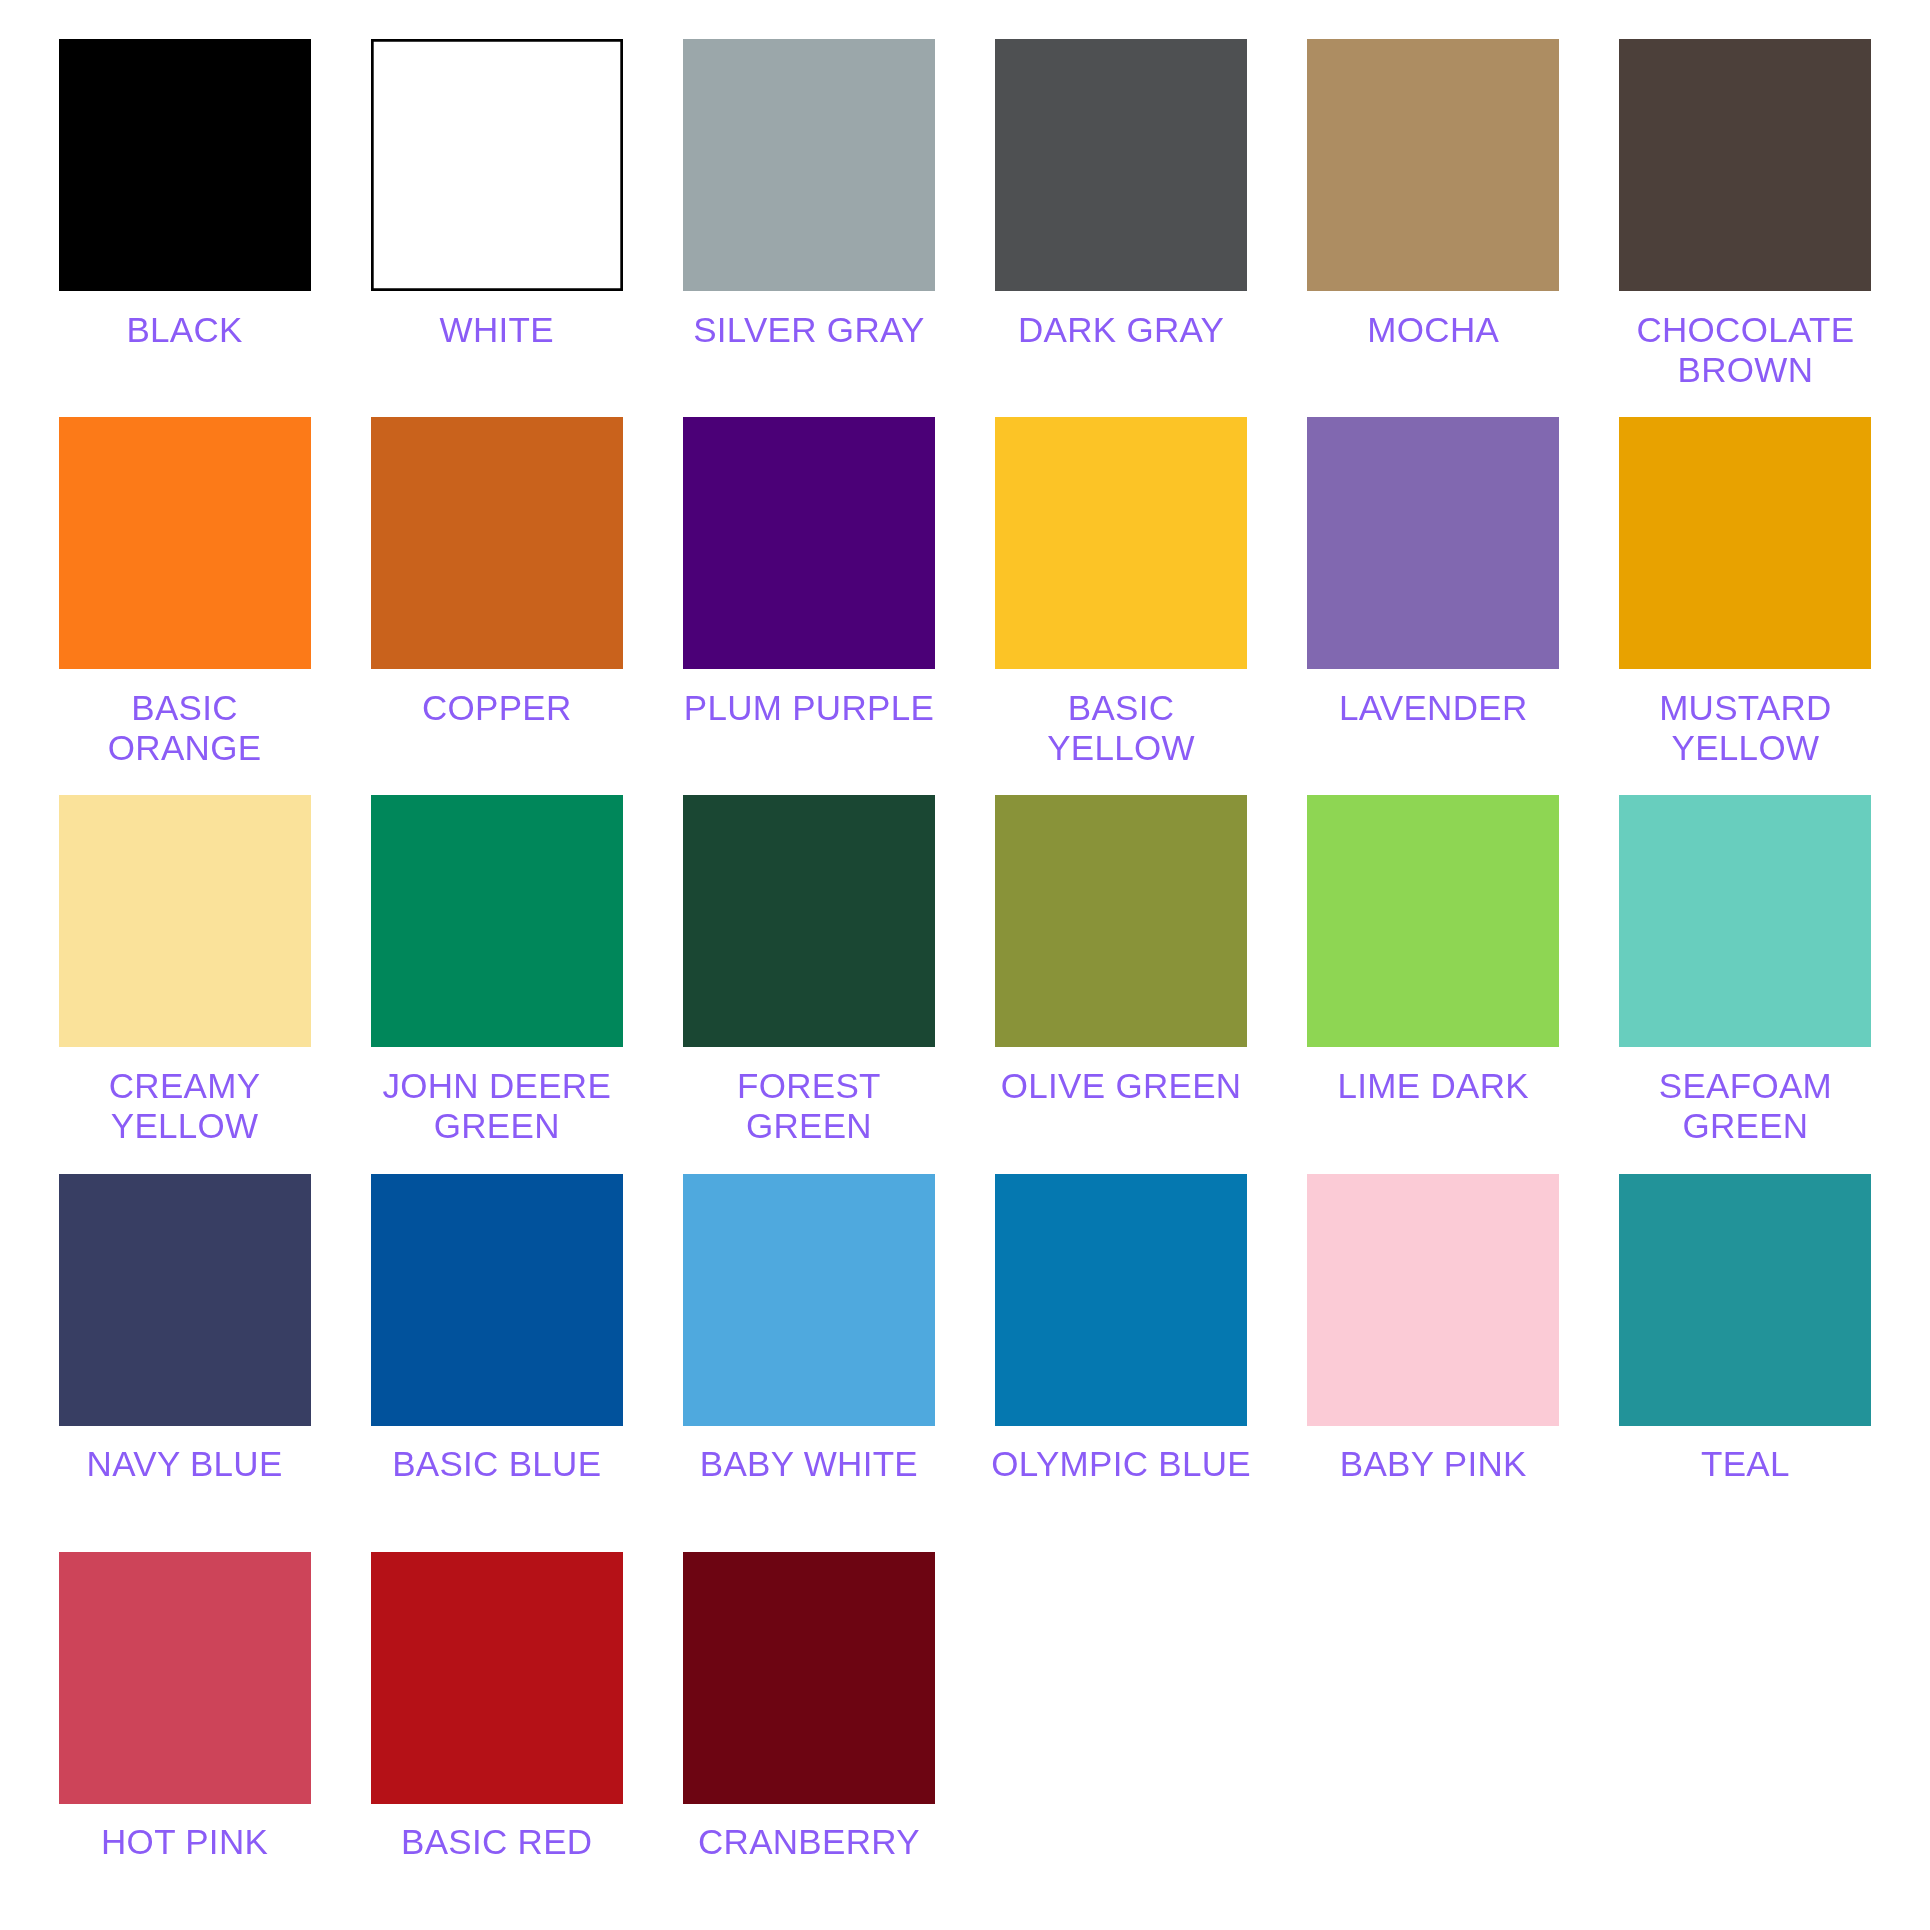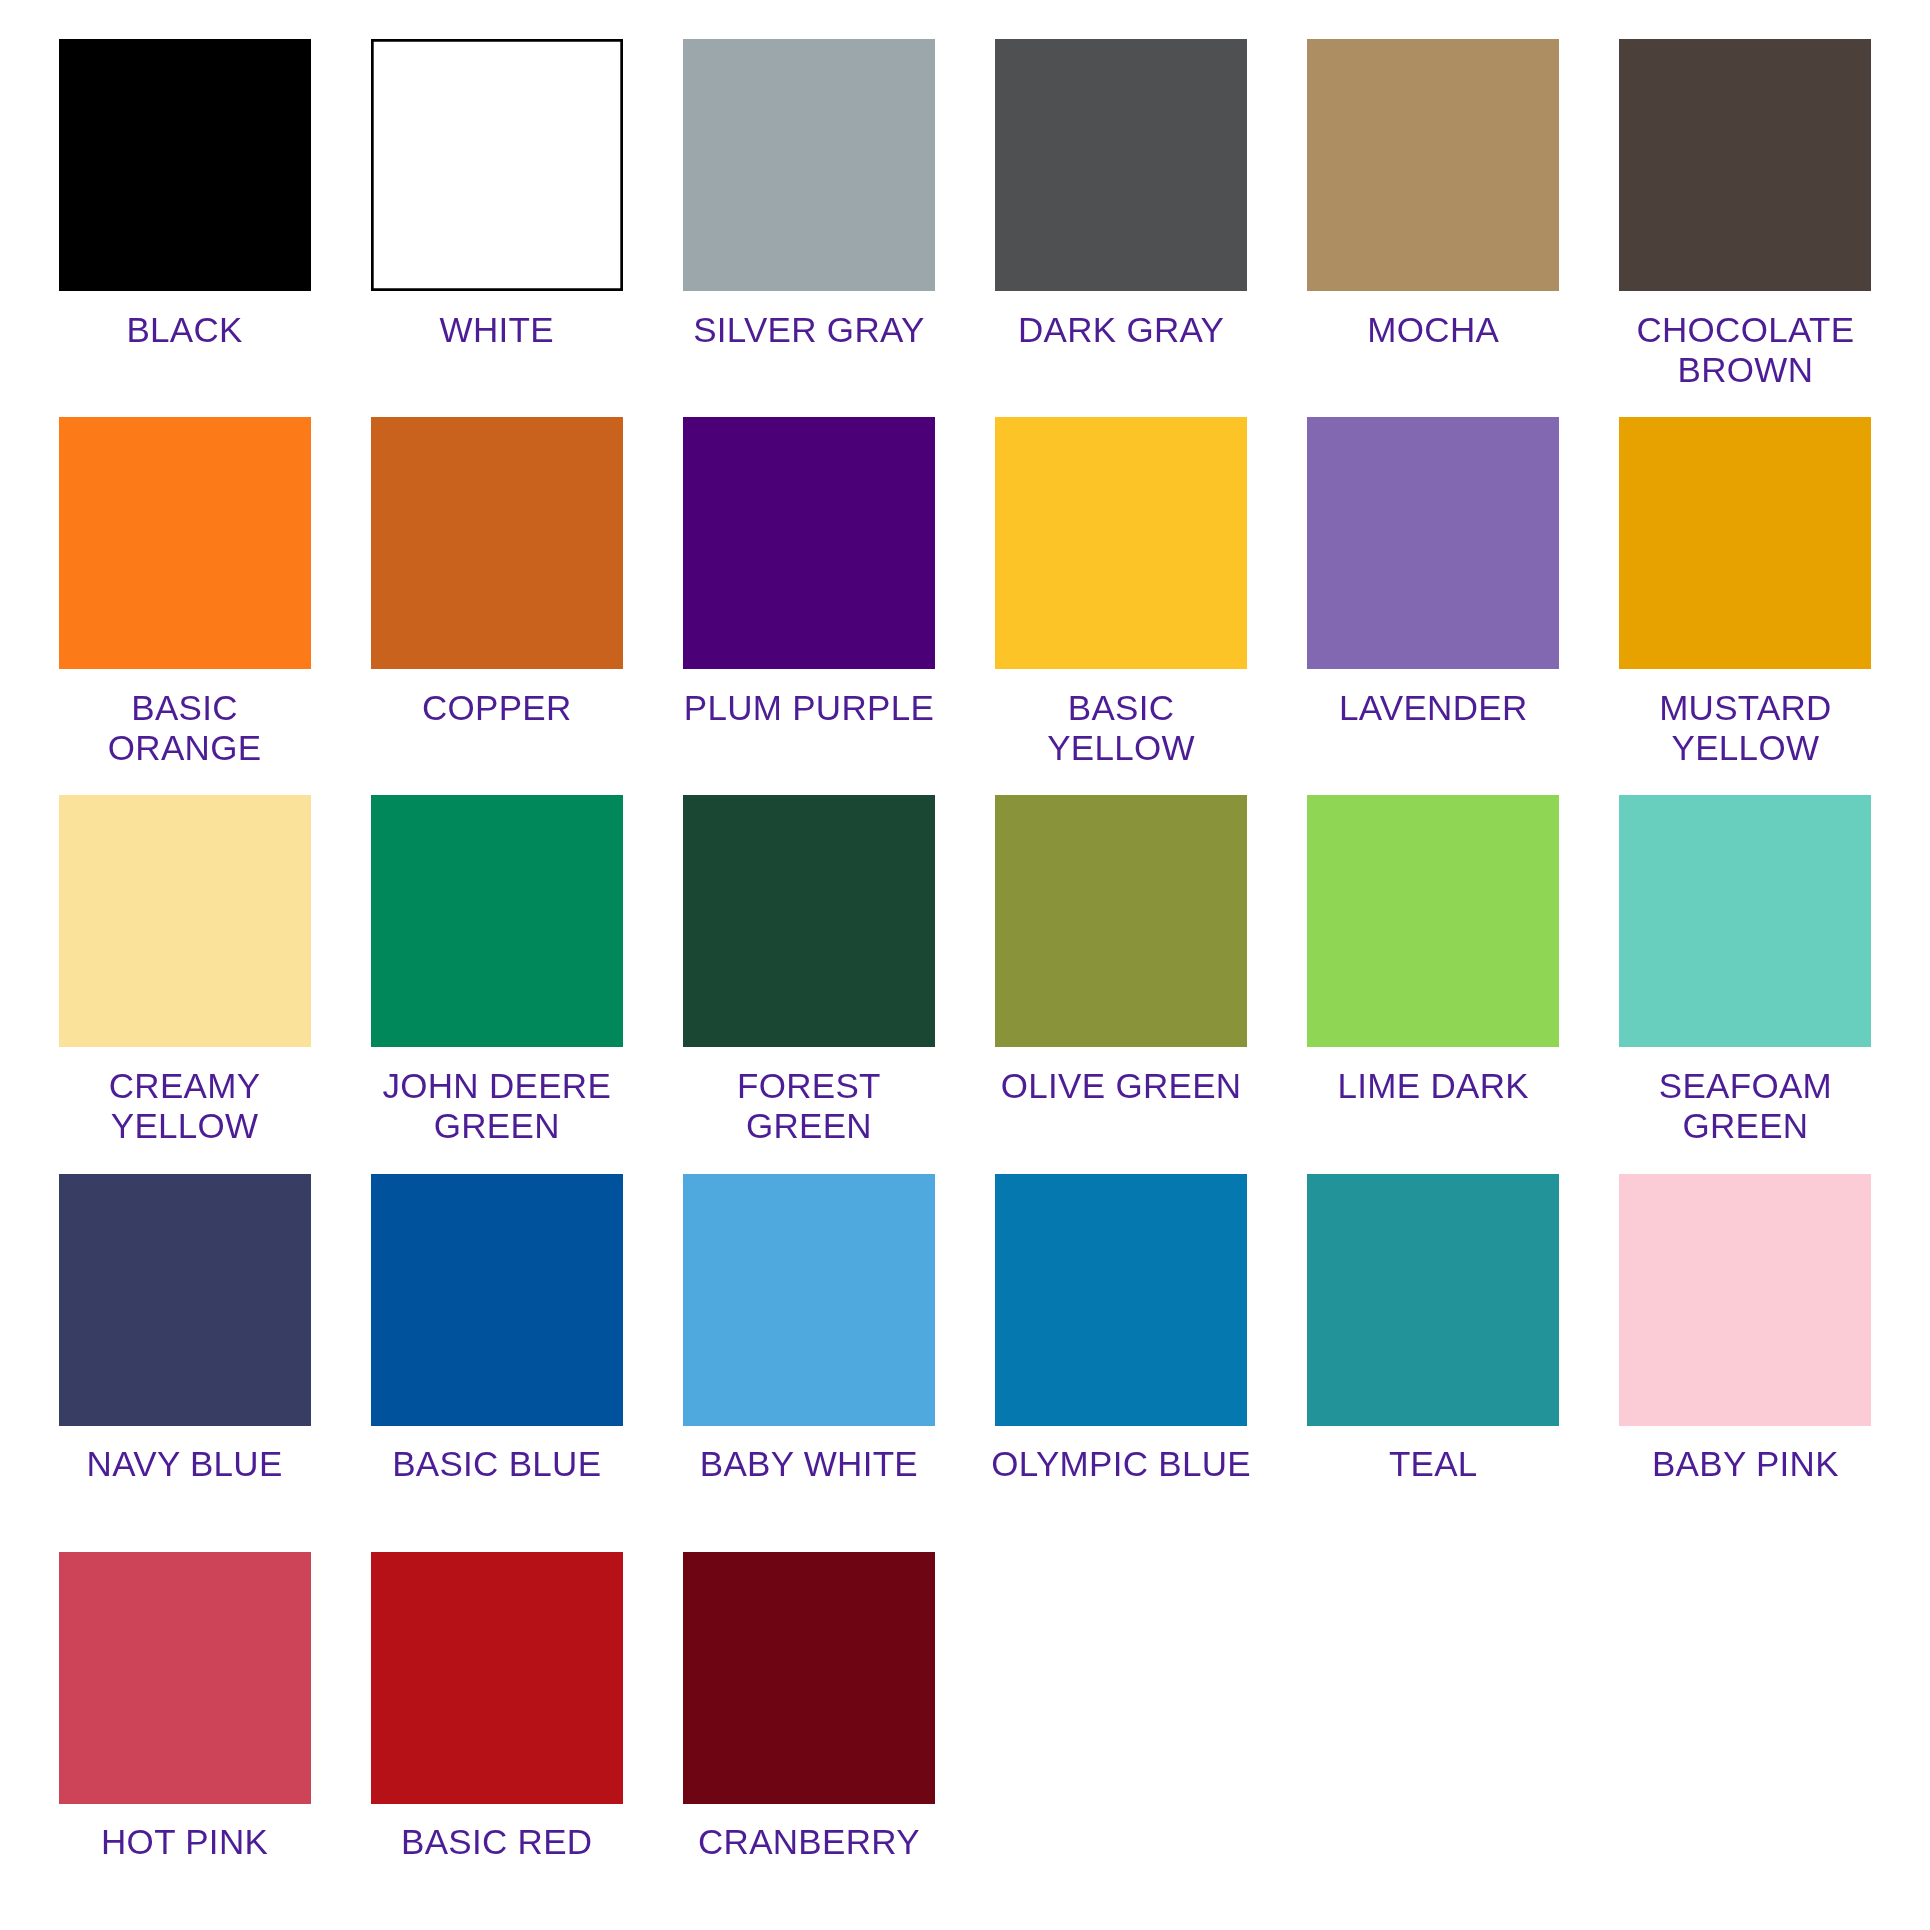--- a/index.html
+++ b/index.html
@@ -46,21 +46,21 @@
   }
 
   .swatch-label {
     margin-top: 18.7px;
     width: 100%;
     text-align: center;
     font-size: 35px;
     line-height: 1.14;
     letter-spacing: 0.3px;
     font-weight: 400;
-    color: #4c1d95;
+    color: #8b5cf6;
     white-space: pre-line;
   }
 </style>
 </head>
 <body>
 
 <main id="palette-grid">
     <div class="swatch-cell">
       <div class="swatch-chip" style="background: rgb(0, 0, 0);"></div>
       <div class="swatch-label">BLACK</div>
@@ -148,26 +148,26 @@
     </div>
     <div class="swatch-cell">
       <div class="swatch-chip" style="background: rgb(79, 169, 222);"></div>
       <div class="swatch-label">BABY WHITE</div>
     </div>
     <div class="swatch-cell">
       <div class="swatch-chip" style="background: rgb(5, 120, 176);"></div>
       <div class="swatch-label">OLYMPIC BLUE</div>
     </div>
     <div class="swatch-cell">
+      <div class="swatch-chip" style="background: rgb(251, 203, 214);"></div>
+      <div class="swatch-label">BABY PINK</div>
+    </div>
+    <div class="swatch-cell">
       <div class="swatch-chip" style="background: rgb(34, 147, 153);"></div>
       <div class="swatch-label">TEAL</div>
-    </div>
-    <div class="swatch-cell">
-      <div class="swatch-chip" style="background: rgb(251, 203, 214);"></div>
-      <div class="swatch-label">BABY PINK</div>
     </div>
     <div class="swatch-cell">
       <div class="swatch-chip" style="background: rgb(205, 68, 89);"></div>
       <div class="swatch-label">HOT PINK</div>
     </div>
     <div class="swatch-cell">
       <div class="swatch-chip" style="background: rgb(181, 17, 23);"></div>
       <div class="swatch-label">BASIC RED</div>
     </div>
     <div class="swatch-cell">

